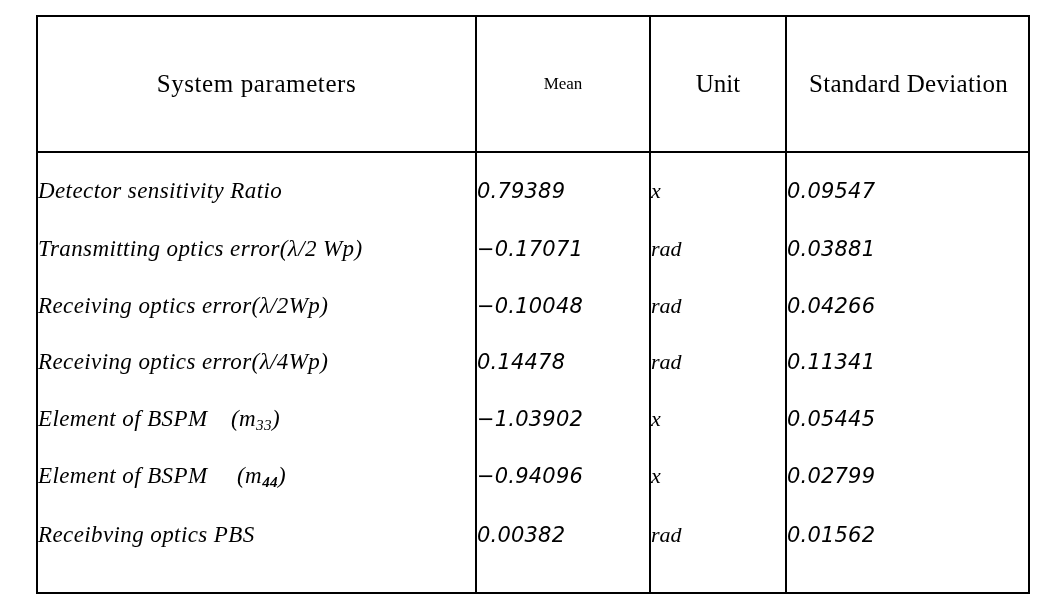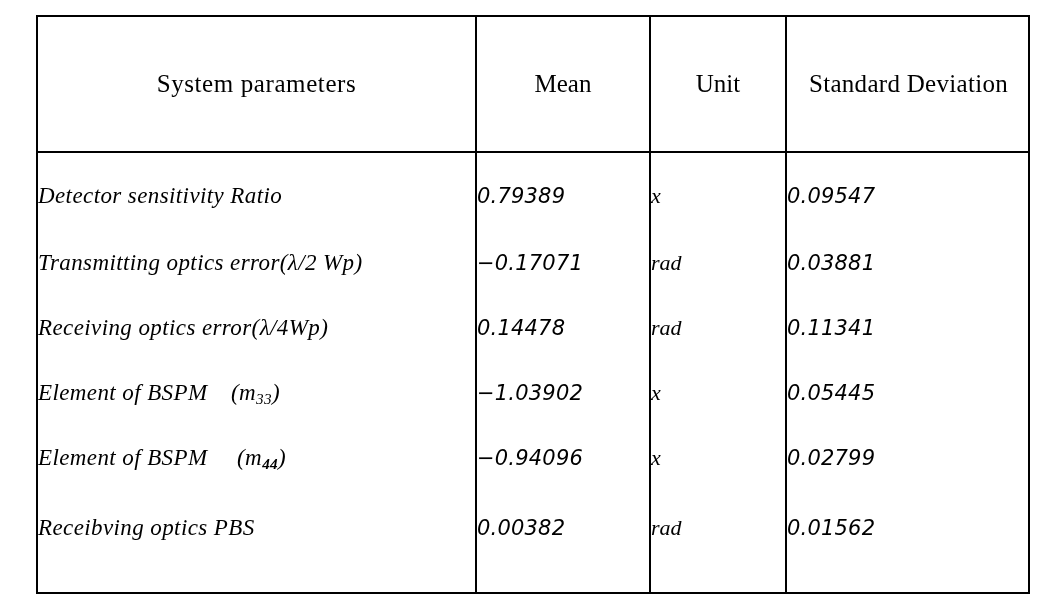--- a/index.html
+++ b/index.html
@@ -65,21 +65,21 @@
     padding: 0;
     height: 47px;
     font-style: italic;
   }
   tbody td:last-child { border-right: none; }
 
   tbody tr:first-child td { padding-top: 9px; }
   tbody tr:last-child  td { padding-bottom: 26px; }
 
   .h-param  { font-size: 25px; letter-spacing: 0.6px; }
-  .h-mean   { font-size: 25px; }
+  .h-mean   { font-size: 17px; }
   .h-unit   { font-size: 25px; }
   .h-std    { font-size: 25px; letter-spacing: 0.3px; }
 
   .cell-param {
     font-family: "Liberation Serif", "DejaVu Serif", serif;
     font-size: 23px;
     letter-spacing: 0.4px;
     white-space: nowrap;
   }
   .cell-mean {
@@ -132,20 +132,26 @@
             <td class="cell-unit">x</td>
             <td class="cell-std">0.09547</td>
           </tr>
           <tr>
             <td class="cell-param">Transmitting optics error(λ/2 Wp)</td>
             <td class="cell-mean">−0.17071</td>
             <td class="cell-unit">rad</td>
             <td class="cell-std">0.03881</td>
           </tr>
           <tr>
+            <td class="cell-param">Receiving optics error(λ/2Wp)</td>
+            <td class="cell-mean">−0.10048</td>
+            <td class="cell-unit">rad</td>
+            <td class="cell-std">0.04266</td>
+          </tr>
+          <tr>
             <td class="cell-param">Receiving optics error(λ/4Wp)</td>
             <td class="cell-mean">0.14478</td>
             <td class="cell-unit">rad</td>
             <td class="cell-std">0.11341</td>
           </tr>
           <tr>
             <td class="cell-param">Element of BSPM (m<sub>33</sub>)</td>
             <td class="cell-mean">−1.03902</td>
             <td class="cell-unit">x</td>
             <td class="cell-std">0.05445</td>

